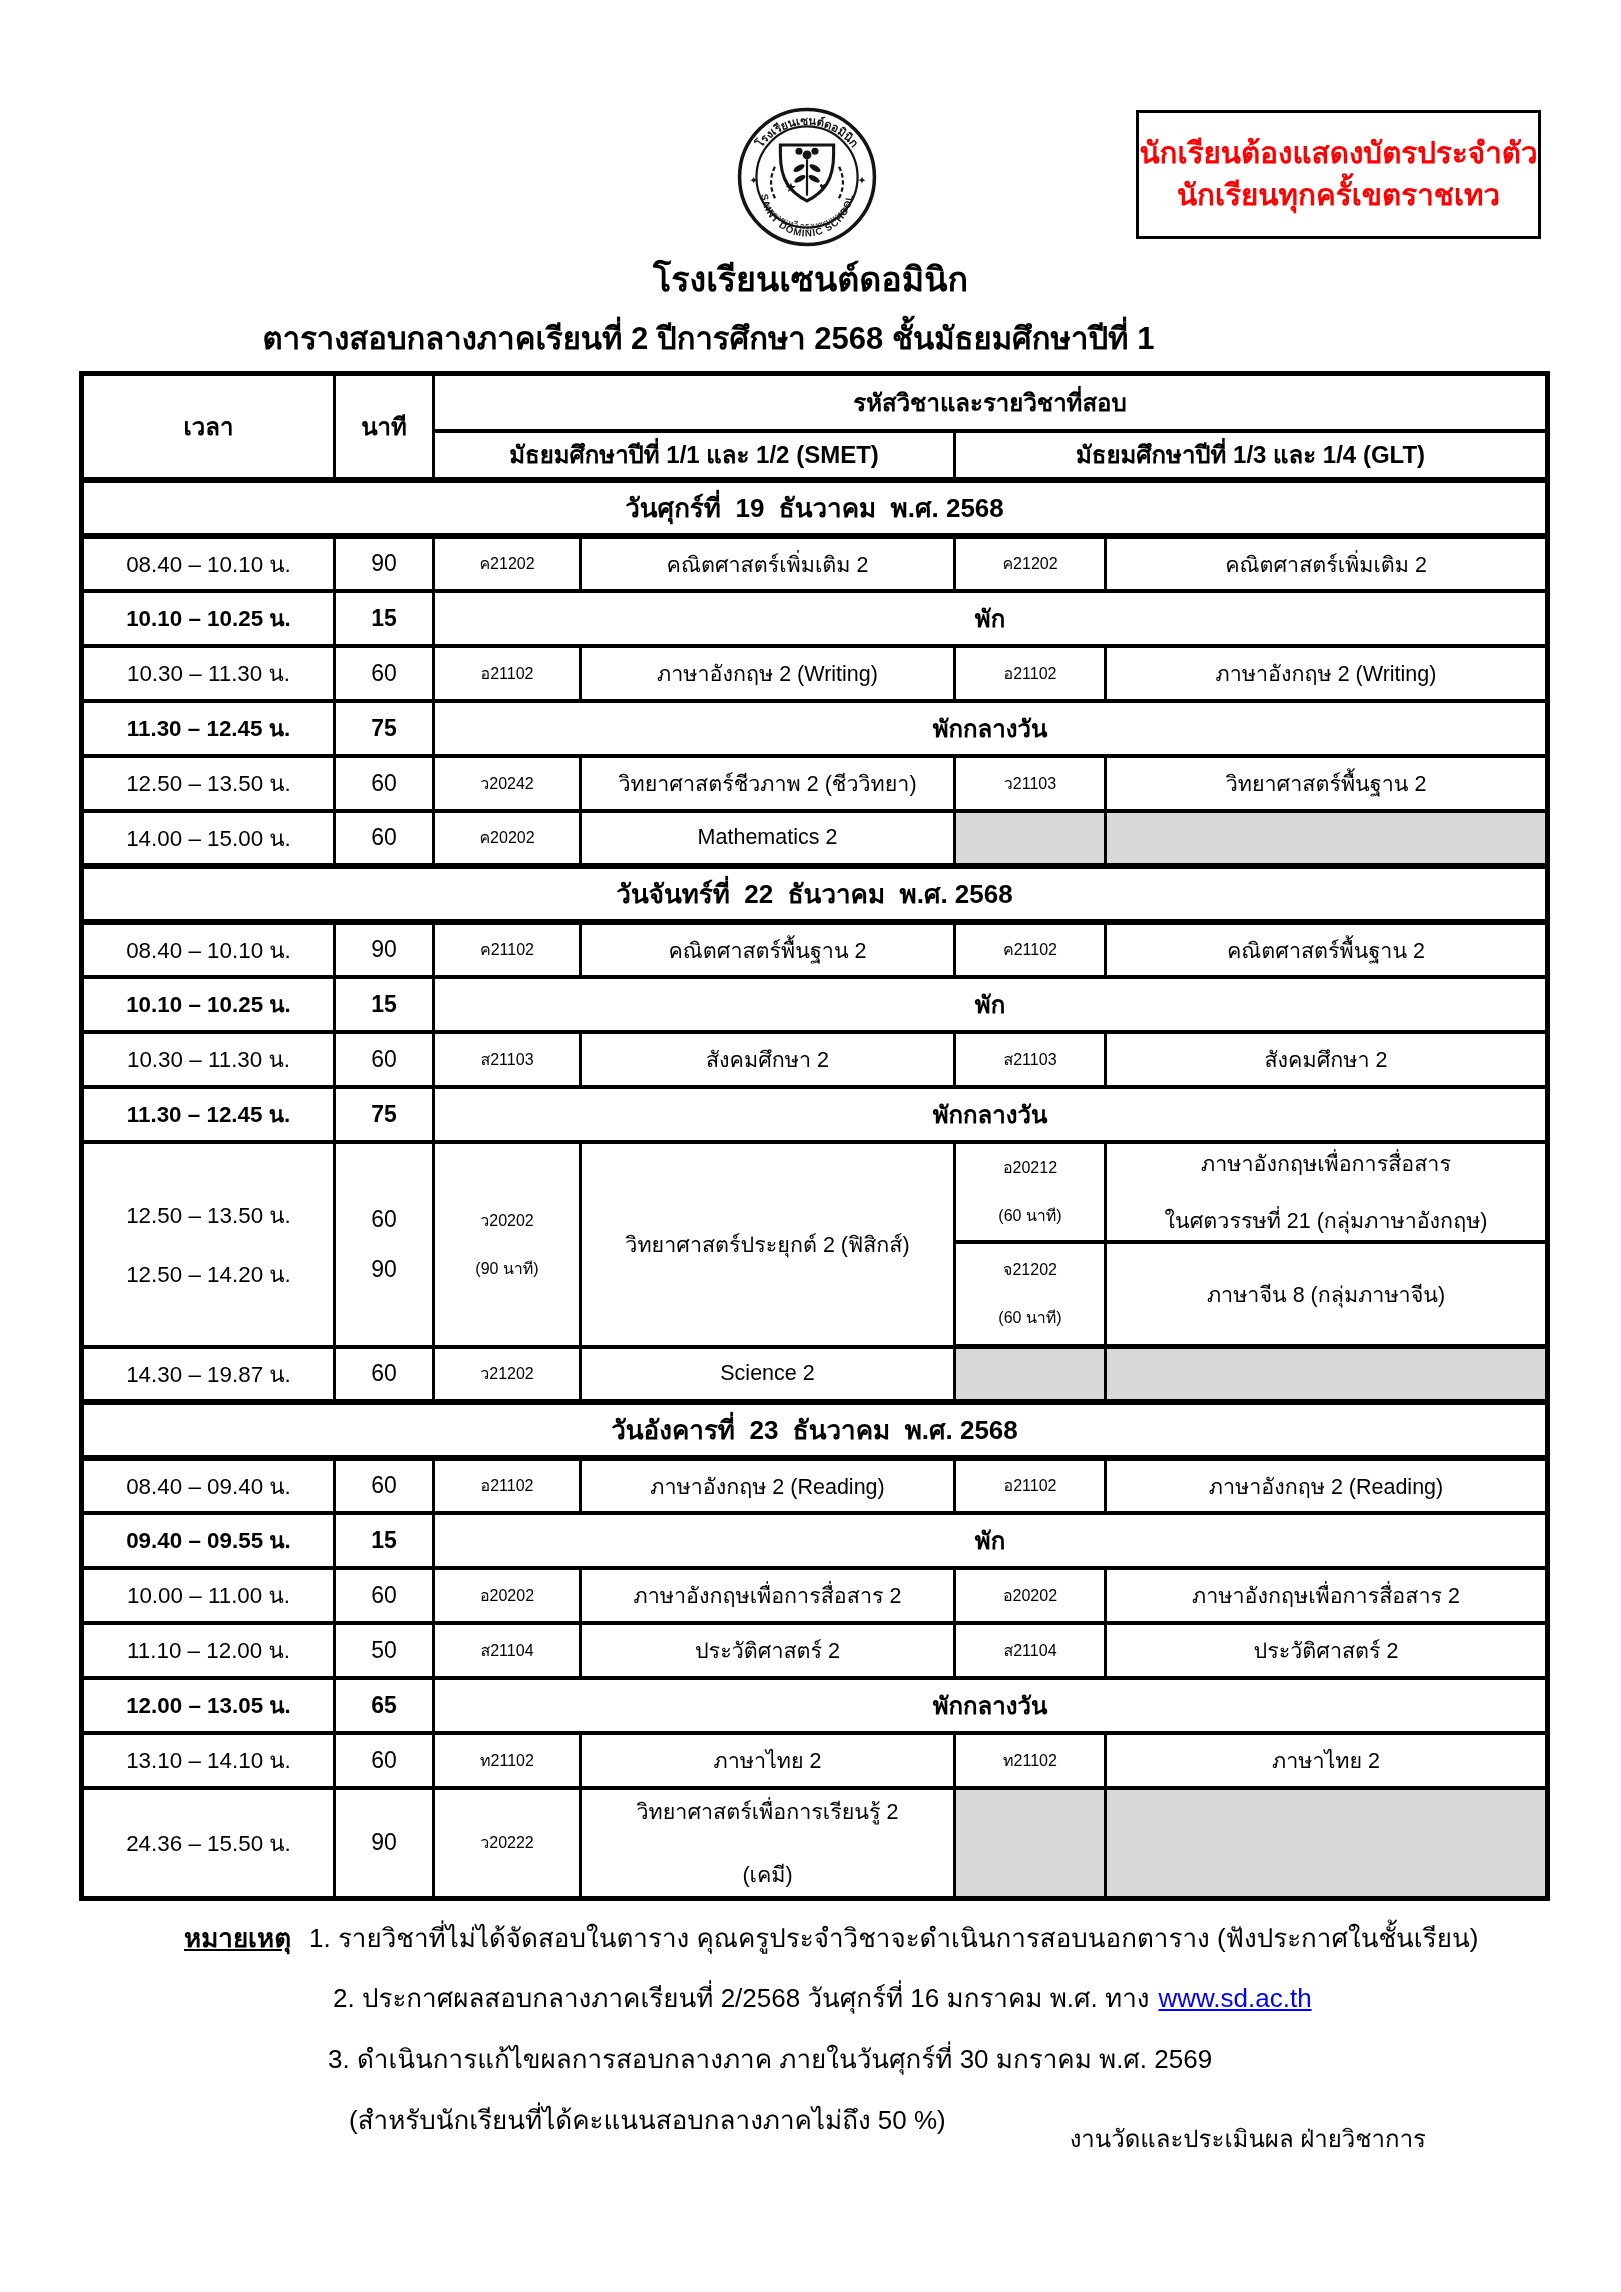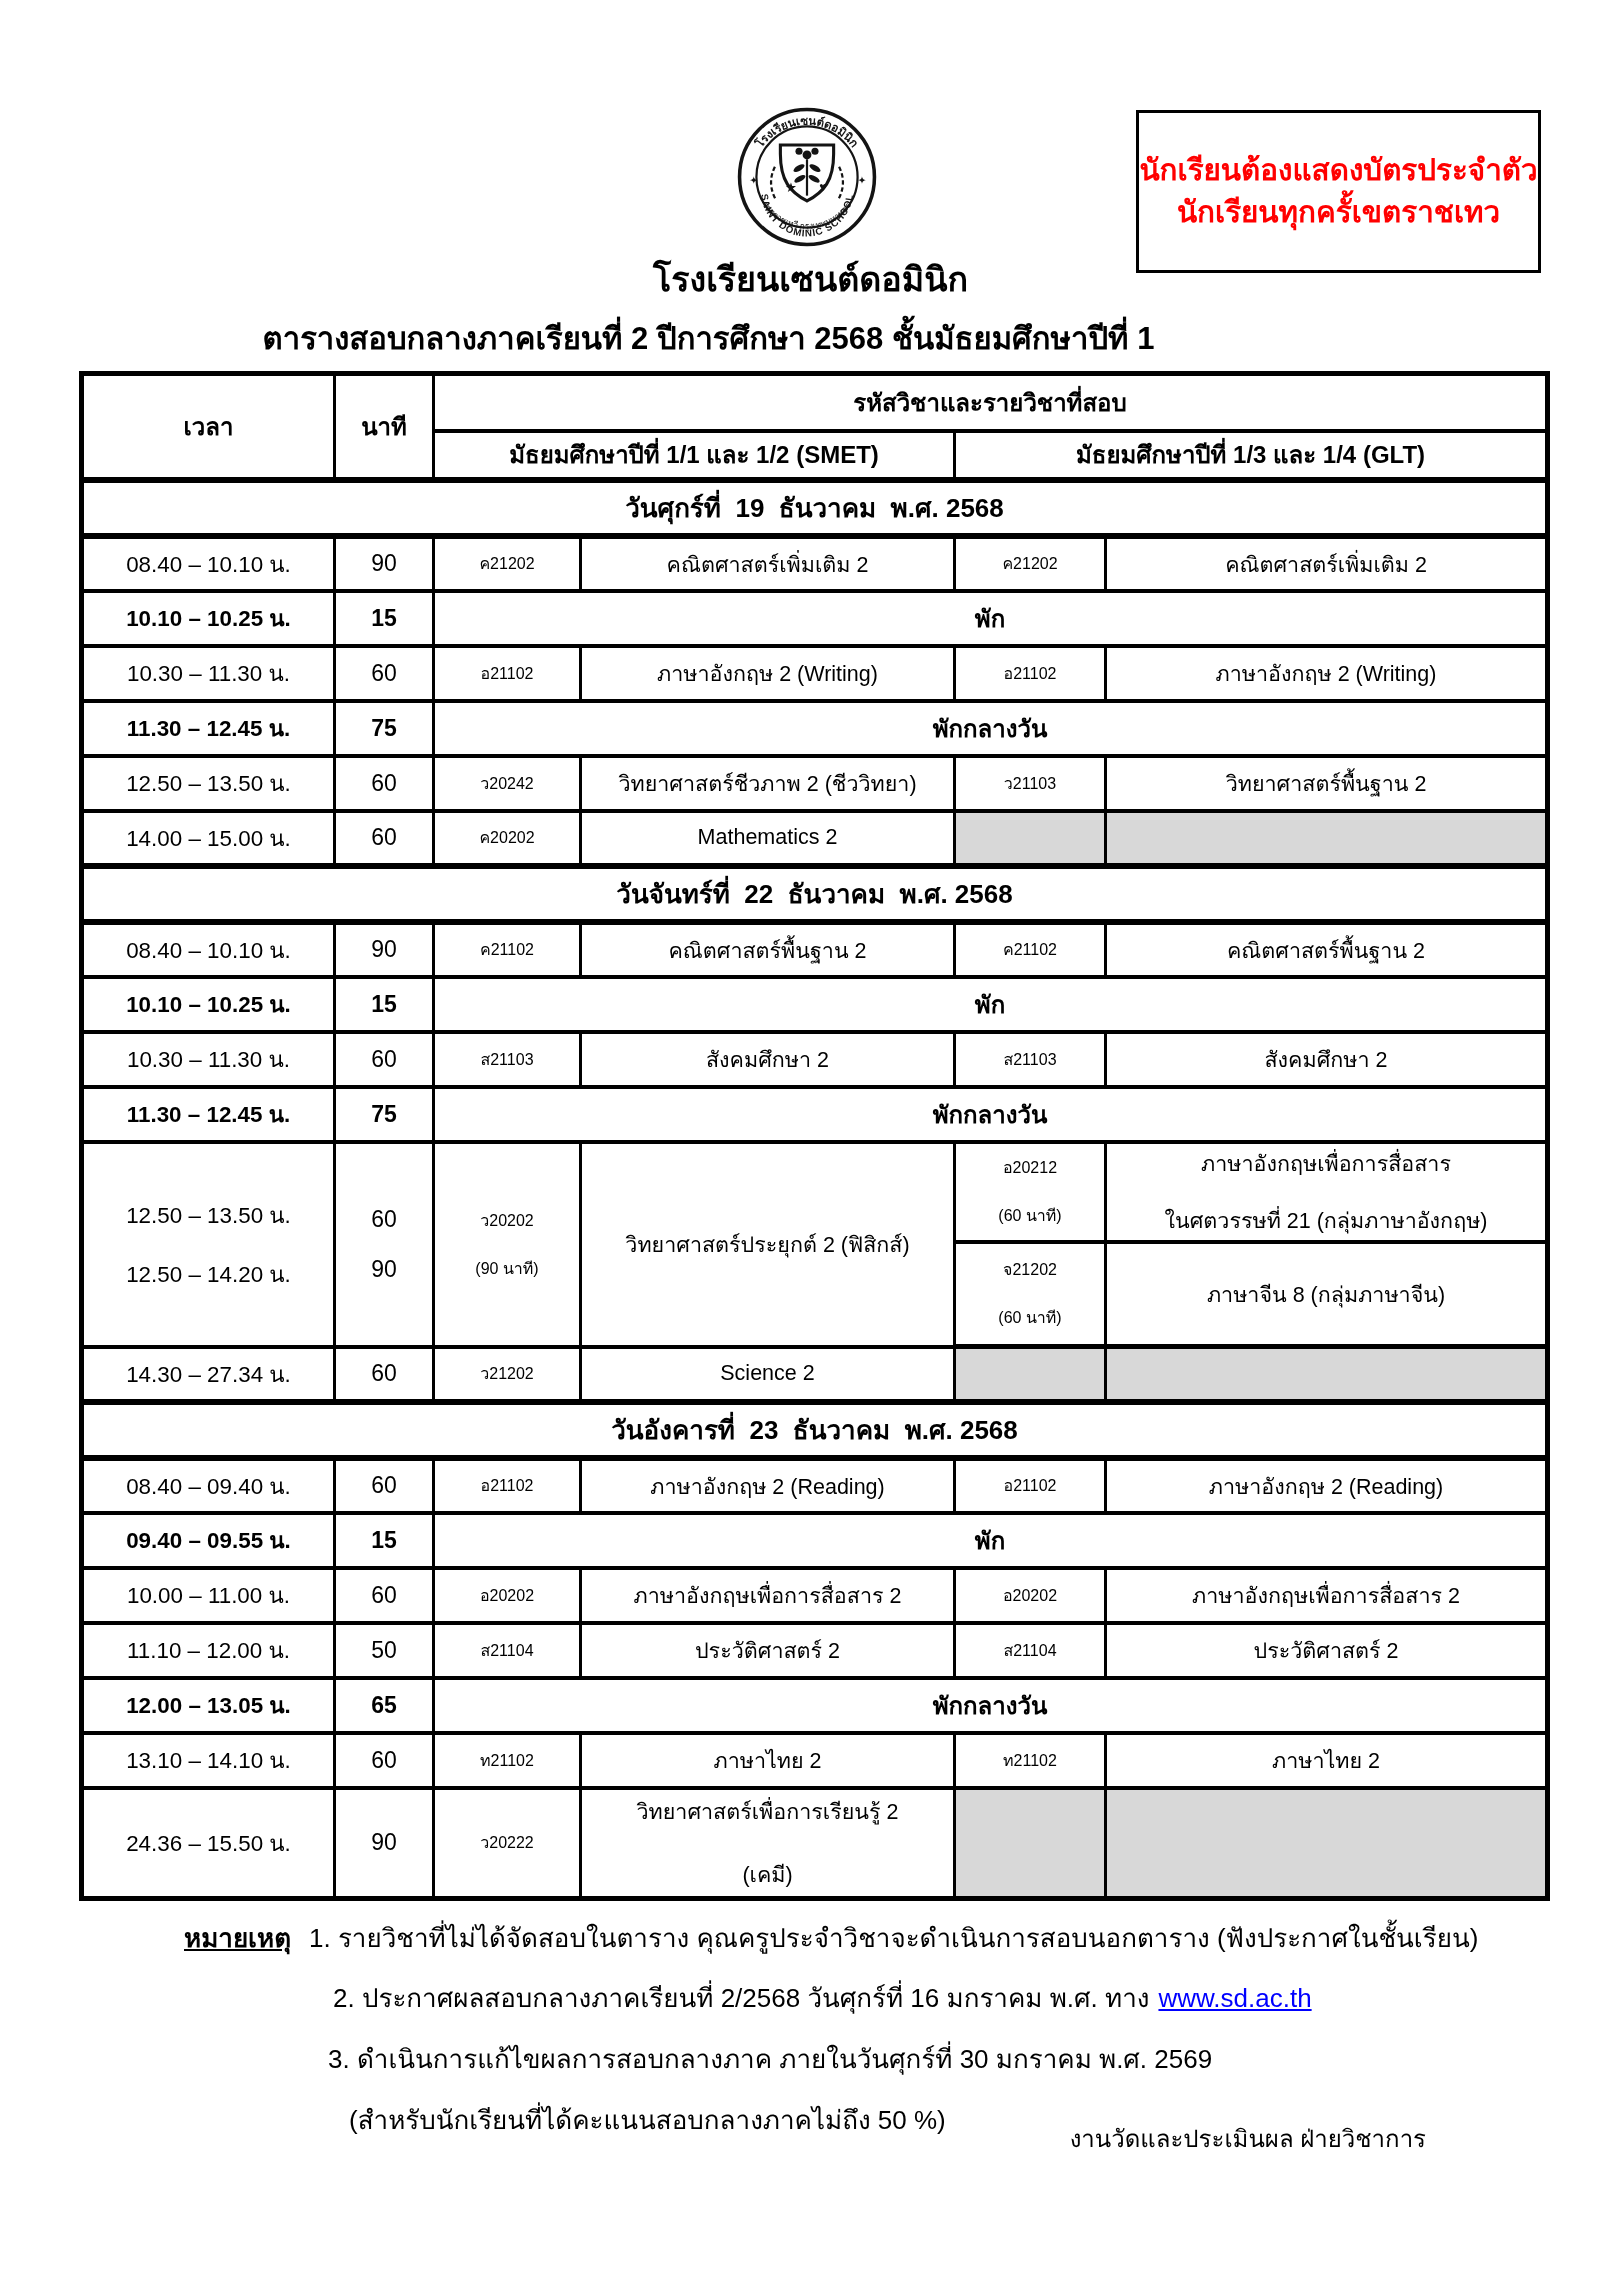--- a/index.html
+++ b/index.html
@@ -4,21 +4,21 @@
 <style>
   html,body { margin:0; padding:0; background:#888; }
   .page {
     position:relative; width:1621px; height:2293px; background:#ffffff;
     font-family:"Liberation Sans","DejaVu Sans",sans-serif; color:#000;
     margin:0 auto; overflow:hidden;
   }
   
   .logo { position:absolute; left:736px; top:106px; width:142px; height:142px; }
   .notice-box {
-    position:absolute; left:1136px; top:110px; width:405px; height:163px;
+    position:absolute; left:1136px; top:110px; width:405px; height:129px;
     border:3.6px solid #000; box-sizing:border-box; background:#fff;
     display:flex; flex-direction:column; align-items:center; justify-content:center; gap:9px;
   }
   .notice-box div { color:#FF0000; font-weight:bold; font-size:29.6px; line-height:1.1; white-space:nowrap; }
   .school-name {
     position:absolute; left:0; top:252px; width:1621px; text-align:center;
     font-size:34px; font-weight:bold;
   }
   .doc-title {
     position:absolute; left:0; top:313px; width:1417px; text-align:center;
@@ -229,21 +229,21 @@
         </td>
       </tr>
       <tr class="h-cb">
         <td class="code vtop dbl pt14">
           <div>จ21202</div>
           <div>(60 นาที)</div>
         </td>
         <td class="subj vtop pt14">ภาษาจีน 8 (กลุ่มภาษาจีน)</td>
       </tr>
       <tr class="h-row">
-        <td class="time">14.30 – 27.34 น.</td>
+        <td class="time">14.30 – 19.87 น.</td>
         <td>60</td>
         <td class="code">ว21202</td>
         <td class="subj">Science 2</td>
         <td class="gray"></td>
         <td class="gray"></td>
       </tr>
 
       <tr class="day">
         <td colspan="6">วันอังคารที่  23  ธันวาคม  พ.ศ. 2568</td>
       </tr>

